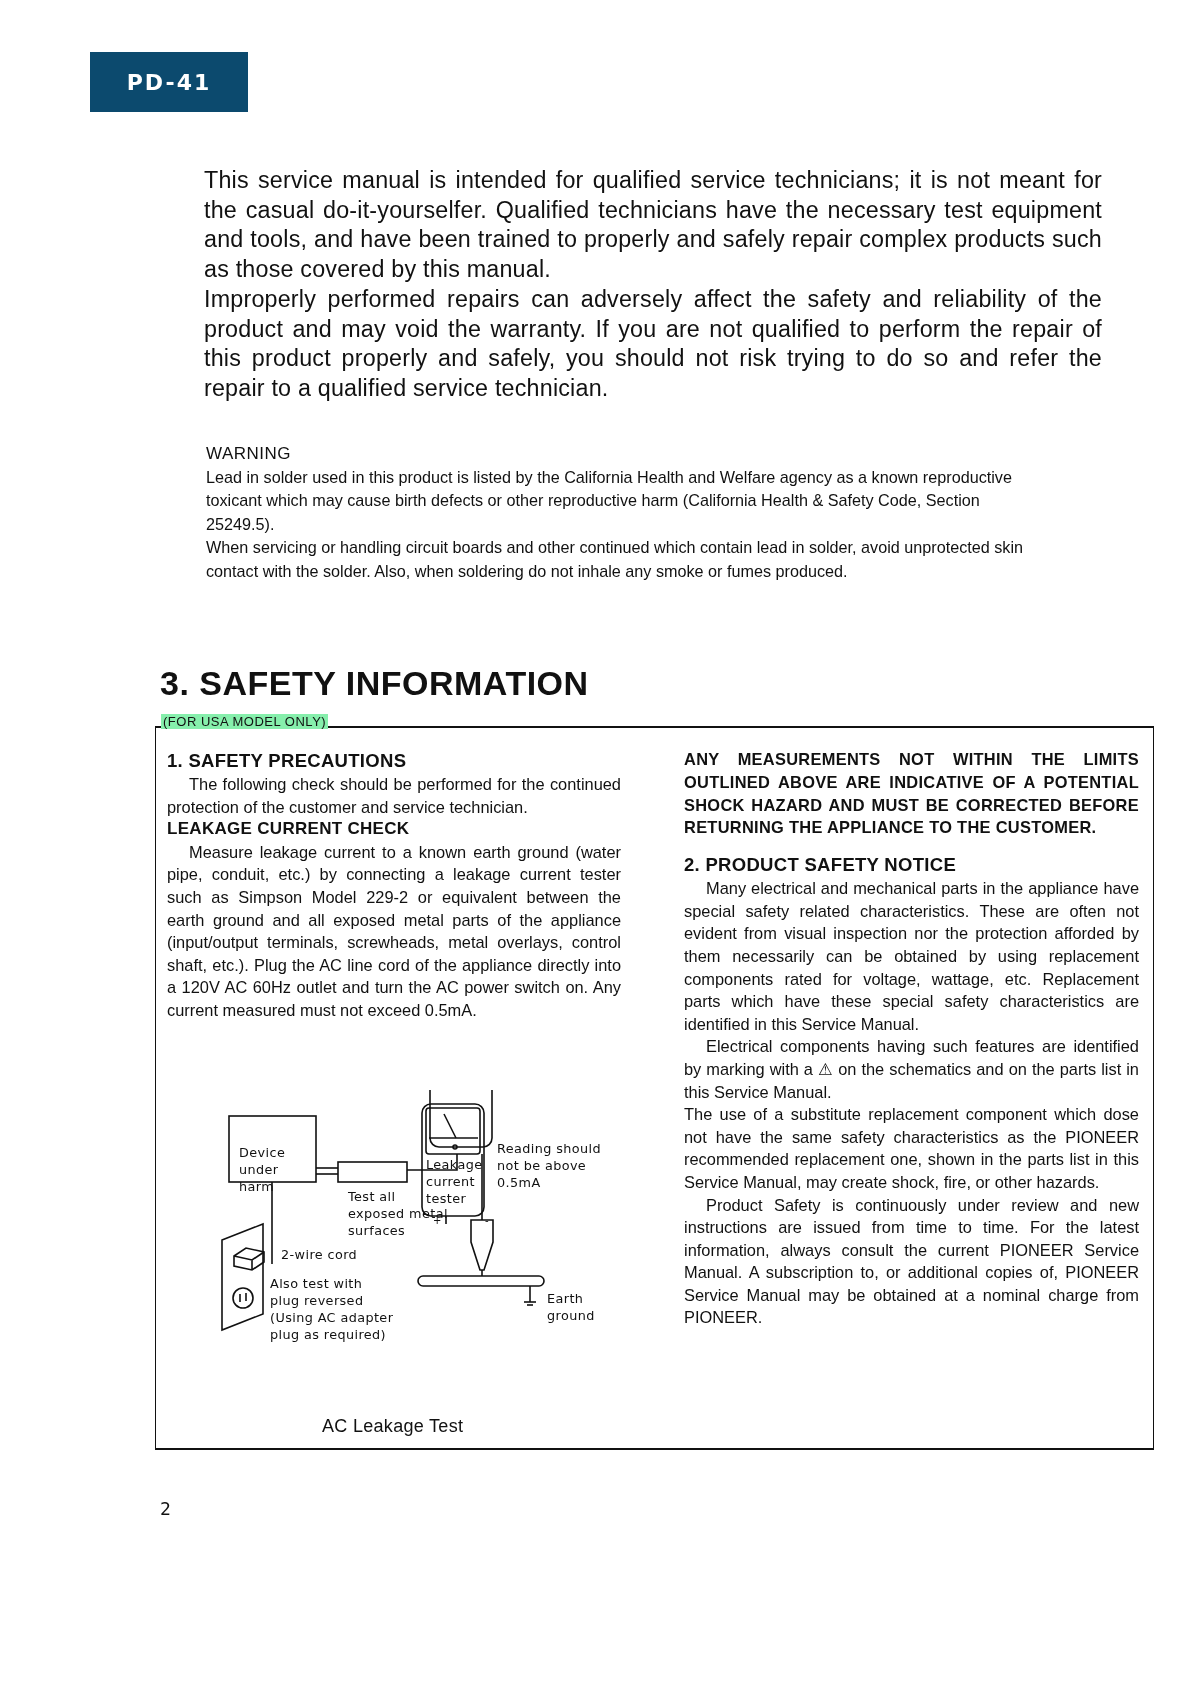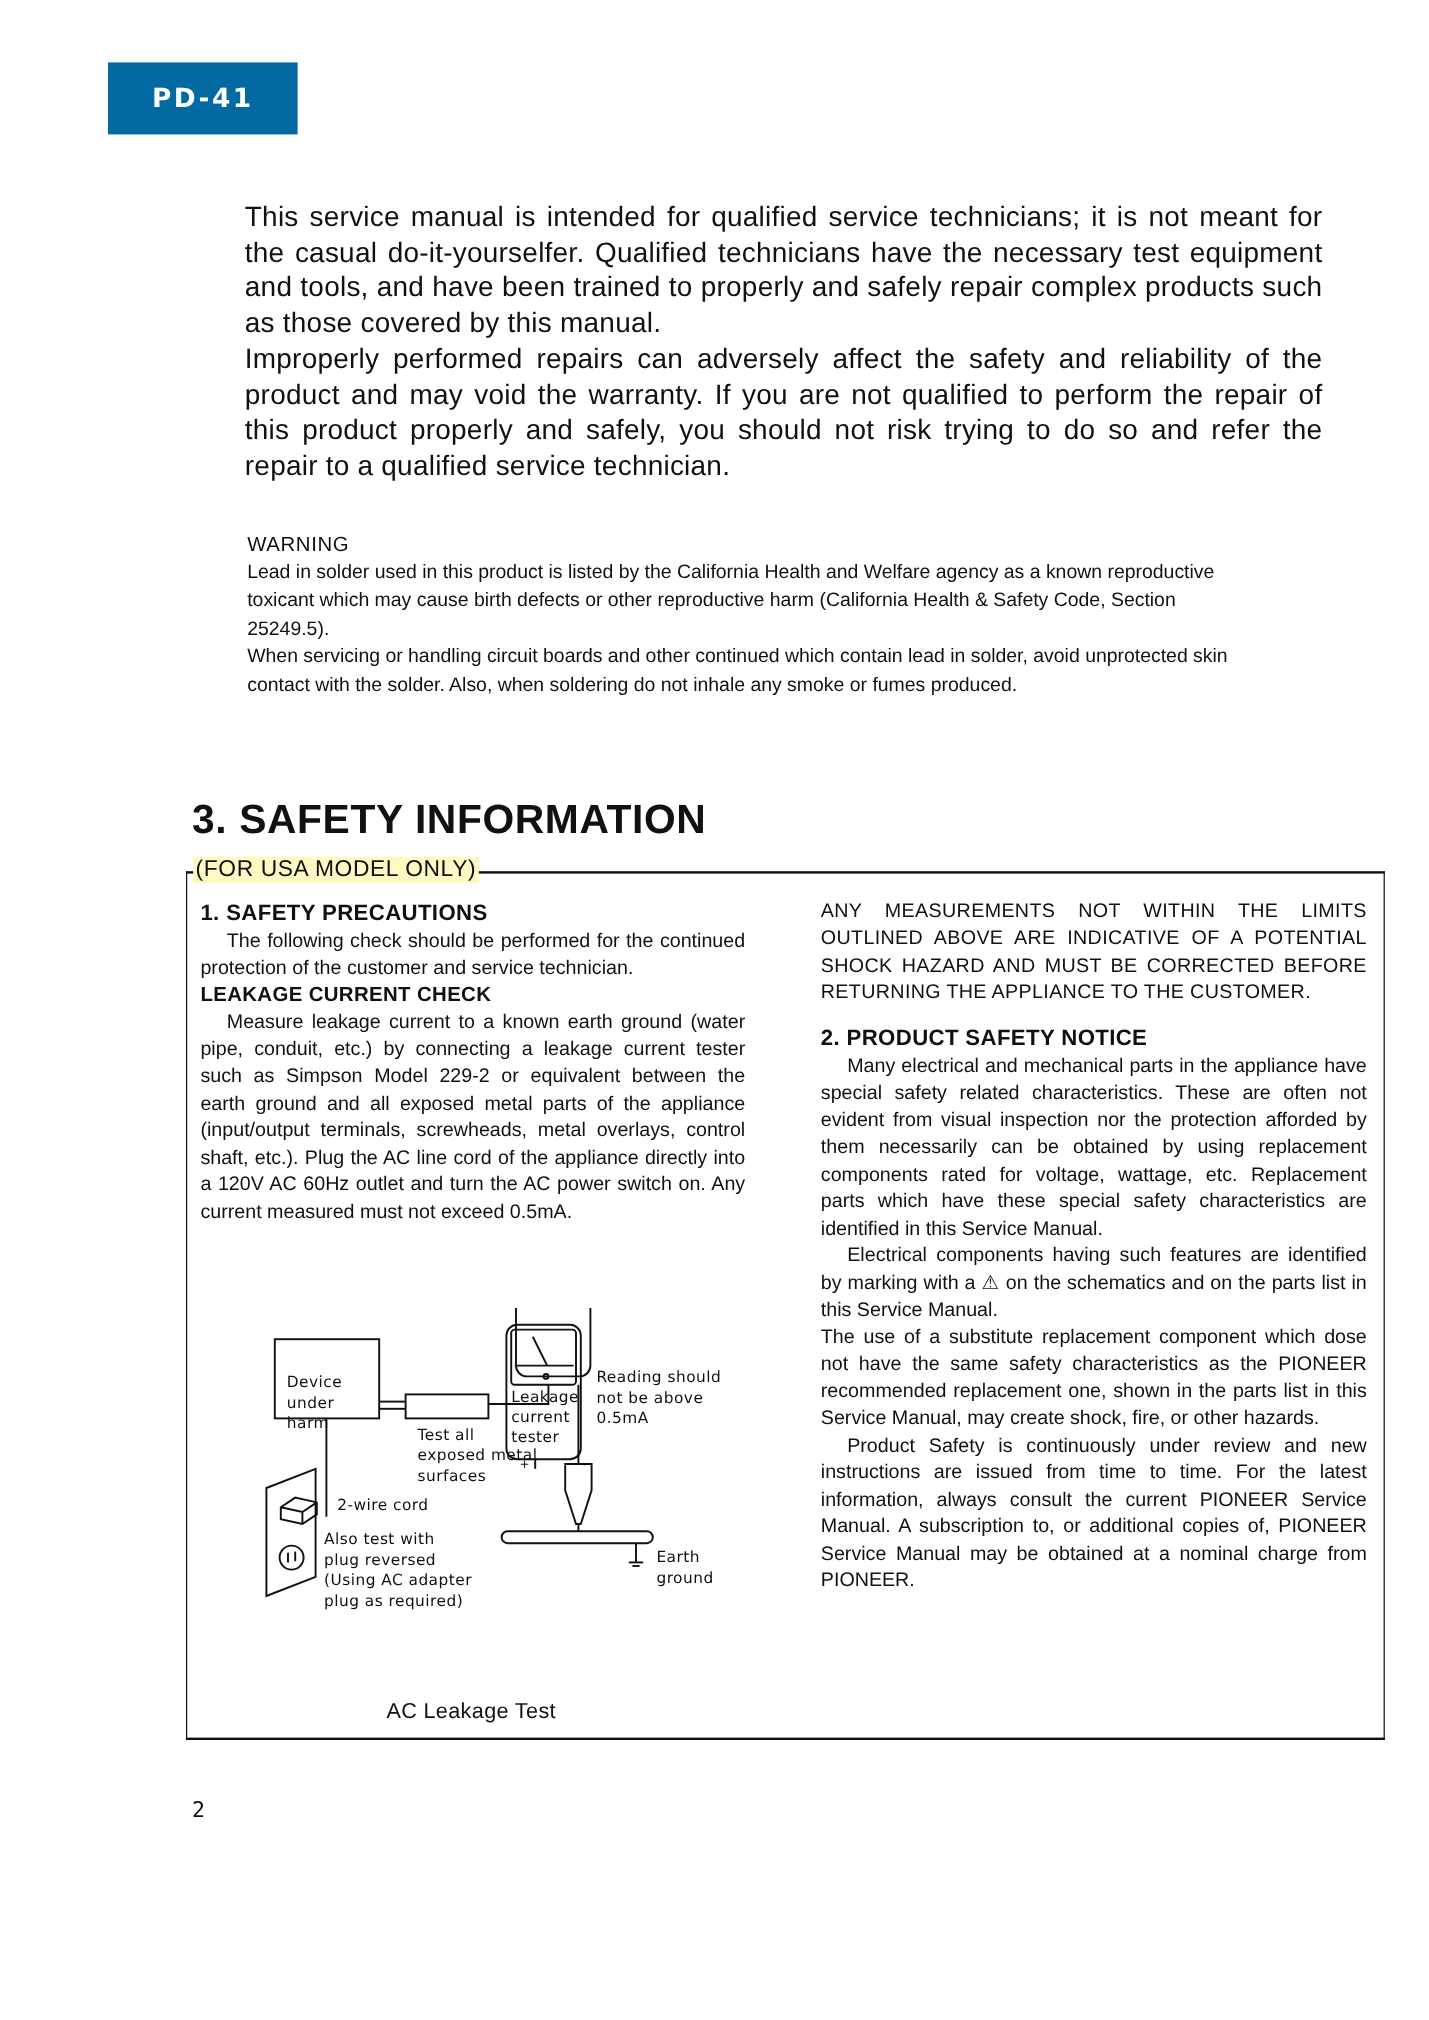--- a/index.html
+++ b/index.html
@@ -1,34 +1,34 @@
 <!DOCTYPE html>
 <html><head>
 <meta charset="utf-8">
 <style>
   html, body { margin:0; padding:0; background:#ffffff; }
   body { width:1191px; height:1683px; position:relative; overflow:hidden; color:#111; font-family:"Liberation Sans", sans-serif; }
-  .model-badge { position:absolute; left:90px; top:52px; width:158px; height:60px; background:#0369a1; color:#fff; font-family:"DejaVu Sans", sans-serif; font-weight:bold; font-size:22px; letter-spacing:2px; display:flex; align-items:center; justify-content:center; }
+  .model-badge { position:absolute; left:90px; top:52px; width:158px; height:60px; background:#0c4a6e; color:#fff; font-family:"DejaVu Sans", sans-serif; font-weight:bold; font-size:22px; letter-spacing:2px; display:flex; align-items:center; justify-content:center; }
   .intro { position:absolute; left:204px; top:166px; width:898px; font-family:"Liberation Sans", sans-serif; font-size:23.3px; line-height:29.7px; text-align:justify; letter-spacing:0.2px; }
   .intro p { margin:0; }
   .warning { position:absolute; left:206px; top:442px; width:820px; font-family:"Liberation Sans", sans-serif; font-size:16.2px; line-height:23.5px; }
   .warning p { margin:0; }
   .warning .wtitle { font-size:17px; letter-spacing:0.5px; }
   .sec-title { position:absolute; left:160px; top:664px; font-family:"Liberation Sans", sans-serif; font-weight:bold; font-size:34px; letter-spacing:0.5px; margin:0; }
   .box { position:absolute; left:155px; top:726px; width:997px; height:722px; border:1.5px solid #111; border-top:none; border-bottom:2.5px solid #111; }
   .box-top-line { position:absolute; left:155px; top:726px; width:999px; height:1.5px; background:#111; }
-  .box-label { position:absolute; left:161px; top:714px; background:#fef9c3; padding:0 2px; font-size:19px; letter-spacing:0.5px; }
+  .box-label { position:absolute; left:161px; top:714px; background:#86efac; padding:0 2px; font-size:13px; letter-spacing:0.5px; }
   .col { position:absolute; font-family:"Liberation Sans", sans-serif; font-size:16.4px; line-height:22.6px; text-align:justify; }
   .col p { margin:0; }
   .col .h { font-weight:bold; font-size:18.5px; line-height:25px; text-align:left; letter-spacing:0.3px; }
   .col .sub { font-weight:bold; font-size:17px; text-align:left; letter-spacing:0.3px; }
   .col .ind { text-indent:22px; }
   .colL { left:167px; top:748px; width:454px; }
   .colR { left:684px; top:748px; width:455px; }
-  .caps { font-weight:normal; font-size:16.4px; line-height:22.8px; letter-spacing:0.3px; }
+  .caps { font-weight:bold; font-size:16.4px; line-height:22.8px; letter-spacing:0.3px; }
   .gap { height:13px; }
   .diagram { position:absolute; left:200px; top:1090px; width:440px; height:350px; }
   .diagram svg { position:absolute; left:0; top:0; }
   .dlabel { position:absolute; font-family:"DejaVu Sans", sans-serif; font-size:12.8px; line-height:17px; letter-spacing:0.4px; }
   .caption { position:absolute; left:322px; top:1416px; font-family:"Liberation Sans", sans-serif; font-size:18px; letter-spacing:0.3px; }
   .page-num { position:absolute; left:160px; top:1498px; font-family:"DejaVu Sans Mono", monospace; font-size:18px; }
 </style>
 </head>
 <body>
 

